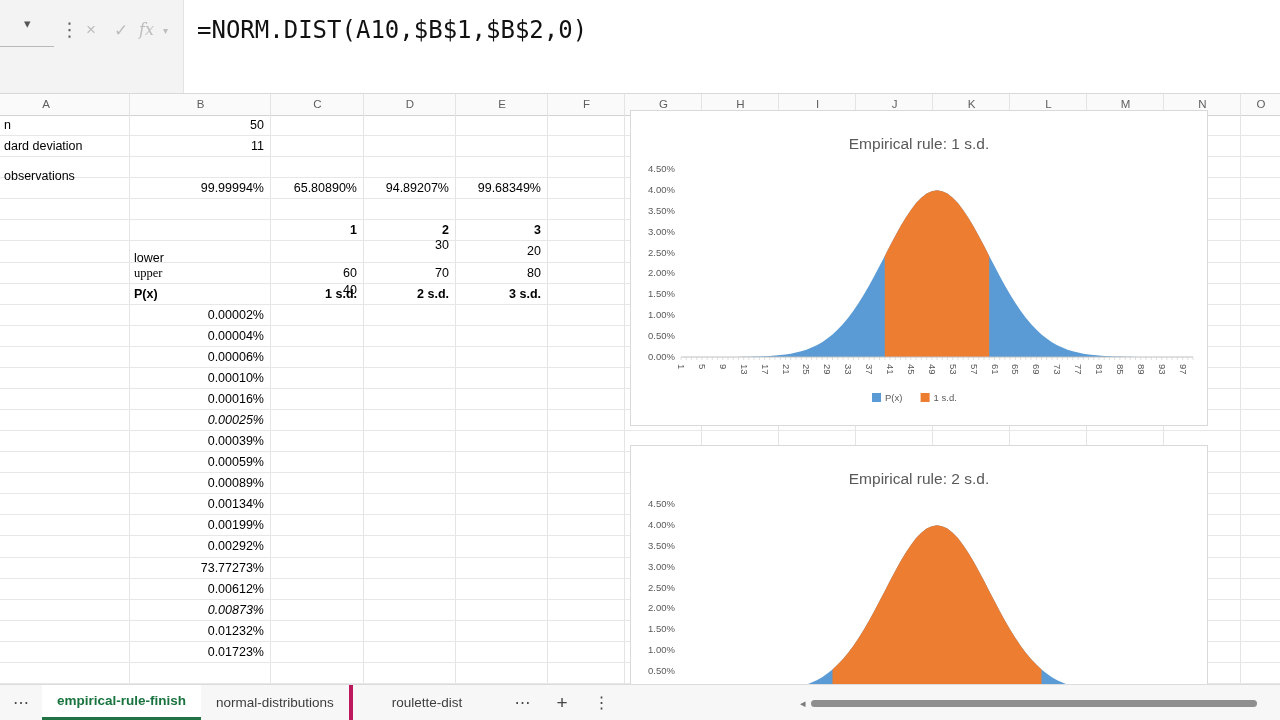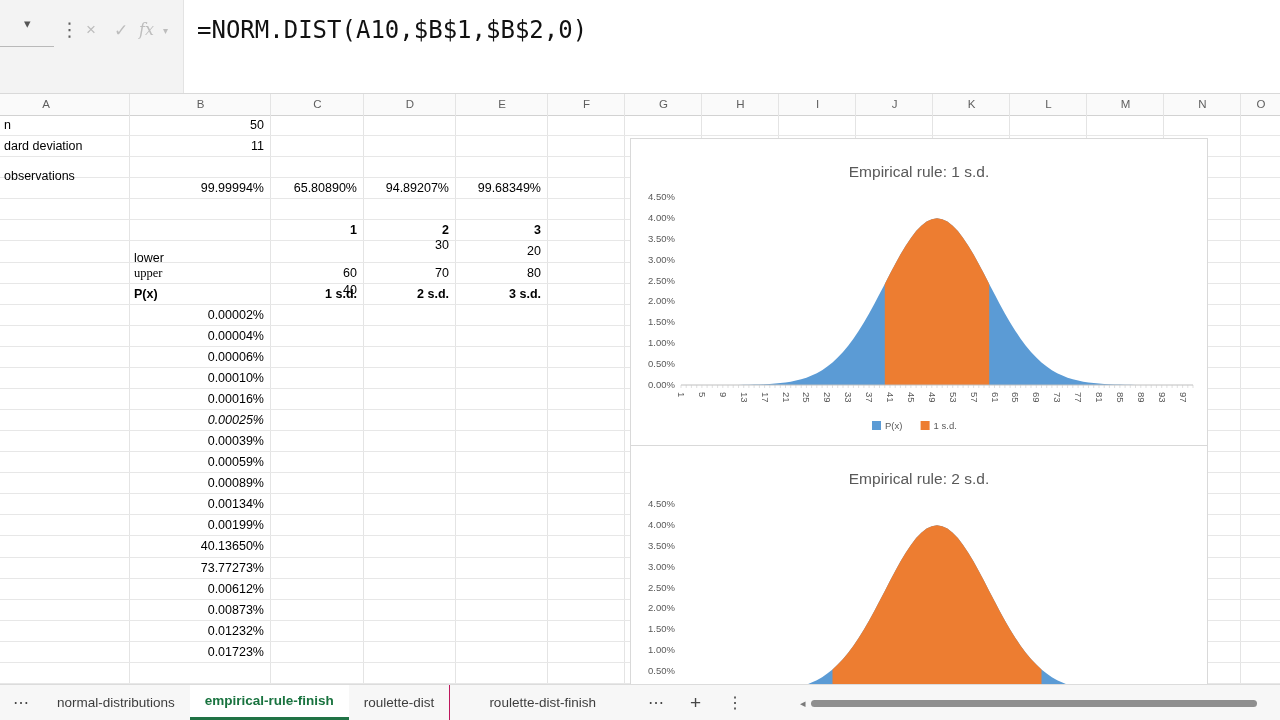--- a/index.html
+++ b/index.html
@@ -33,32 +33,32 @@
   .hline{position:absolute;left:0;width:1280px;height:1px;background:#e7e7e7;}
   .cell{position:absolute;font-size:12.5px;color:#000;white-space:nowrap;overflow:hidden;
         box-sizing:border-box;}
   .cell.right{text-align:right;padding-right:6px;}
   .cell.left{text-align:left;padding-left:4px;}
   .cell.bold{font-weight:700;}
 
   
   .chart-box{position:absolute;width:576px;height:314px;background:#fff;
              border:1px solid #d9d9d9;z-index:3;}
-  #chart1{left:630px;top:110px;margin-top:28px;}
+  #chart1{left:630px;top:110px;}
   #chart2{left:630px;top:445px;}
   .chart-box svg text.ax{font-size:9.5px;fill:#595959;font-family:"Liberation Sans",sans-serif;}
   .chart-box svg text.ct{font-size:15.5px;fill:#595959;font-family:"Liberation Sans",sans-serif;}
 
   
   .tabbar{position:absolute;left:0;top:684px;width:1280px;height:36px;background:#f7f7f7;
           border-top:1px solid #dcdcdc;display:flex;align-items:center;z-index:20;box-sizing:border-box;}
   .bar-btn{padding:0 13px;color:#474747;font-size:16px;cursor:pointer;line-height:35px;}
   .tab{height:35px;line-height:35px;padding:0 15px;font-size:13.5px;color:#3d3d3d;
        white-space:nowrap;cursor:pointer;box-sizing:border-box;}
-  .tab.inactive + .tab.inactive{border-left:1px solid #be185d;padding-left:39px;}
+  .tab.inactive + .tab.inactive{border-left:4px solid #be185d;padding-left:39px;}
   .tab.active{background:#fff;color:#19733f;font-weight:700;border-bottom:3px solid #217346;
               line-height:32px;}
   .hscroll{position:absolute;left:800px;top:0;height:36px;display:flex;align-items:center;}
   .hscroll .arrow{color:#7a7a7a;font-size:11px;margin-right:5px;cursor:pointer;}
   .hscroll .thumb{width:446px;height:7px;background:#8f8f8f;border-radius:4px;cursor:pointer;}
 </style>
 </head>
 <body>
 
 <div class="topbar">
@@ -166,24 +166,24 @@
       <div class="cell right" style="left: 130px; width: 140px; top: 232.741px; height: 21.0741px; line-height: 21.0741px;">0.00004%</div>
       <div class="cell right" style="left: 130px; width: 140px; top: 253.815px; height: 21.0741px; line-height: 21.0741px;">0.00006%</div>
       <div class="cell right" style="left: 130px; width: 140px; top: 274.889px; height: 21.0741px; line-height: 21.0741px;">0.00010%</div>
       <div class="cell right" style="left: 130px; width: 140px; top: 295.963px; height: 21.0741px; line-height: 21.0741px;">0.00016%</div>
       <div class="cell right" style="left: 130px; width: 140px; top: 317.037px; height: 21.0741px; line-height: 21.0741px; font-style: italic;">0.00025%</div>
       <div class="cell right" style="left: 130px; width: 140px; top: 338.111px; height: 21.0741px; line-height: 21.0741px;">0.00039%</div>
       <div class="cell right" style="left: 130px; width: 140px; top: 359.185px; height: 21.0741px; line-height: 21.0741px;">0.00059%</div>
       <div class="cell right" style="left: 130px; width: 140px; top: 380.259px; height: 21.0741px; line-height: 21.0741px;">0.00089%</div>
       <div class="cell right" style="left: 130px; width: 140px; top: 401.333px; height: 21.0741px; line-height: 21.0741px;">0.00134%</div>
       <div class="cell right" style="left: 130px; width: 140px; top: 422.407px; height: 21.0741px; line-height: 21.0741px;">0.00199%</div>
-      <div class="cell right" style="left: 130px; width: 140px; top: 443.481px; height: 21.0741px; line-height: 21.0741px;">40.13650%</div>
+      <div class="cell right" style="left: 130px; width: 140px; top: 443.481px; height: 21.0741px; line-height: 21.0741px;">0.00292%</div>
       <div class="cell right" style="left: 130px; width: 140px; top: 464.556px; height: 21.0741px; line-height: 21.0741px;">73.77273%</div>
       <div class="cell right" style="left: 130px; width: 140px; top: 485.63px; height: 21.0741px; line-height: 21.0741px;">0.00612%</div>
-      <div class="cell right" style="left: 130px; width: 140px; top: 506.704px; height: 21.0741px; line-height: 21.0741px;">0.00873%</div>
+      <div class="cell right" style="left: 130px; width: 140px; top: 506.704px; height: 21.0741px; line-height: 21.0741px; font-style: italic;">0.00873%</div>
       <div class="cell right" style="left: 130px; width: 140px; top: 527.778px; height: 21.0741px; line-height: 21.0741px;">0.01232%</div>
       <div class="cell right" style="left: 130px; width: 140px; top: 548.852px; height: 21.0741px; line-height: 21.0741px;">0.01723%</div>
     </div>
 </div>
 
 <div class="chart-box" id="chart1"><svg width="576" height="314" viewBox="0 0 576 314">
       <text class="ct" x="288" y="38" text-anchor="middle">Empirical rule: 1 s.d.</text>
       <text class="ax" x="44" y="249.0" text-anchor="end">0.00%</text>
       <text class="ax" x="44" y="228.1" text-anchor="end">0.50%</text>
       <text class="ax" x="44" y="207.2" text-anchor="end">1.00%</text>
@@ -467,24 +467,23 @@
       <text class="ax" transform="rotate(90 548.6 253)" x="548.6" y="253" text-anchor="start">97</text>
       <rect x="241.0" y="282" width="9" height="9" fill="#5b9bd5"></rect>
       <text class="ax" x="254.0" y="290">P(x)</text>
       <rect x="289.6" y="282" width="9" height="9" fill="#ed7d31"></rect>
       <text class="ax" x="302.6" y="290">2 s.d.</text>
     </svg></div>
 
 <div class="tabbar">
   <span class="bar-btn">⋯</span>
   <span id="tabs-mount" style="display: inline-flex; height: 36px; align-items: flex-start;">
+      <span class="tab active">empirical-rule-finish</span>
       <span class="tab inactive">normal-distributions</span>
-      <span class="tab active">empirical-rule-finish</span>
       <span class="tab inactive">roulette-dist</span>
-      <span class="tab inactive">roulette-dist-finish</span>
     </span>
   <span class="bar-btn" style="margin-left:24px;">⋯</span>
   <span class="bar-btn" style="font-size:19px;">+</span>
   <span class="bar-btn">⋮</span>
   <div class="hscroll">
     <span class="arrow">◂</span>
     <div class="thumb"></div>
   </div>
 </div>
 

